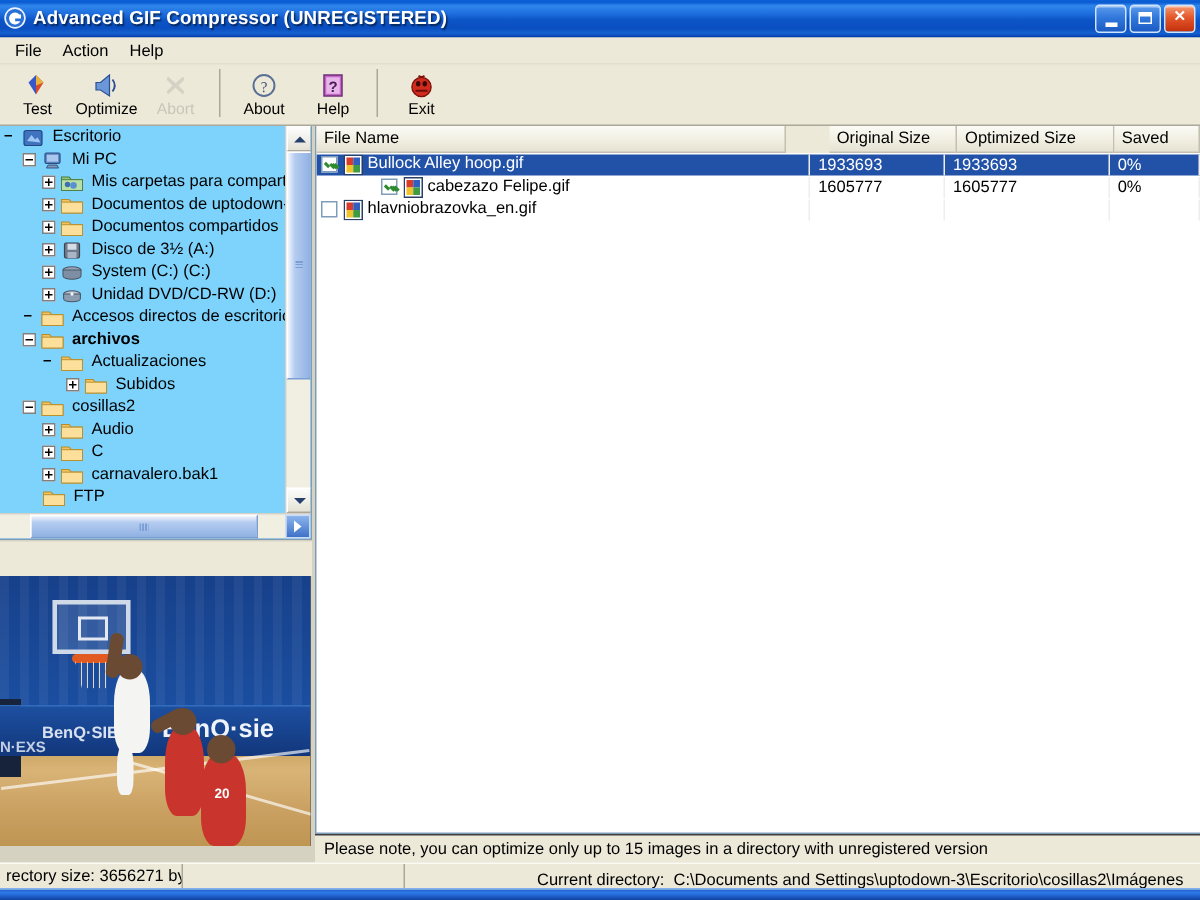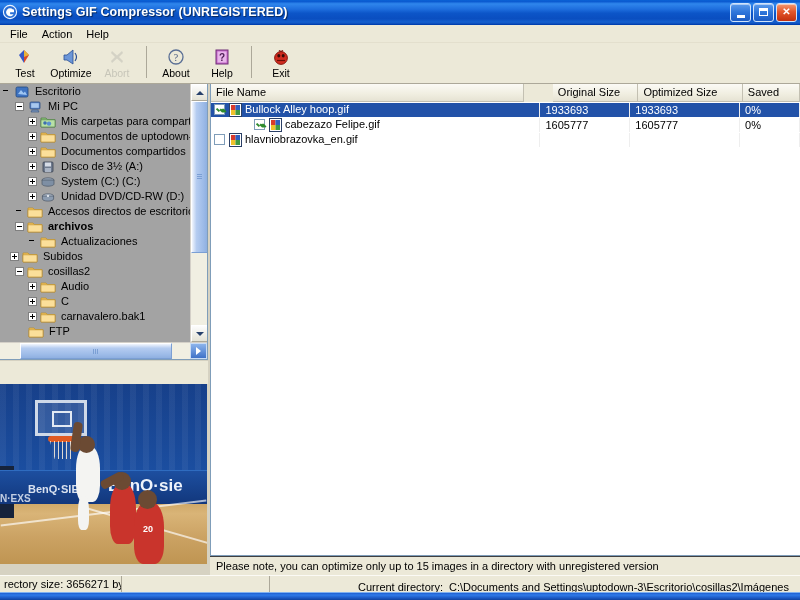--- a/index.html
+++ b/index.html
@@ -74,21 +74,21 @@
   }
   .tb-btn.disabled { opacity: .45; }
   .tb-ico { width: 20px; height: 20px; display: block; }
   .tb-lbl { font-size: 10.5px; color: #000; margin-top: 1px; line-height: 11px; }
   .tb-btn.disabled .tb-lbl { color: #9a9a92; }
   .tb-sep { width: 1px; height: 32px; background: #aca899; margin: 3px 6px 0 6px; }
 
   
   .tree-panel {
     position: absolute; left: 0; top: 84px; width: 208px; height: 276px;
-    background: #a3a3a3; border: 1px solid #7f9db9; border-left: none; border-top: none;
+    background: #7dd3fc; border: 1px solid #7f9db9; border-left: none; border-top: none;
     overflow: hidden;
   }
   .tree-inner { position: absolute; left: 0; top: 0; right: 17px; bottom: 17px; overflow: hidden; }
   .tree-row {
     display: flex; align-items: center; height: 15px; white-space: nowrap;
     padding-left: 2px;
   }
   .tr-exp {
     width: 9px; height: 9px; border: 1px solid #808080; background: #fff;
     margin-right: 3px; position: relative; flex: 0 0 auto;
@@ -272,21 +272,21 @@
 
 <div id="app">
 
   <div class="titlebar">
     <div class="title-icon">
       <svg width="16" height="16" viewBox="0 0 16 16">
         <circle cx="8" cy="8" r="6.6" fill="#2a6fd6" stroke="#eaf2ff" stroke-width="1.1"></circle>
         <path d="M11 5.6a4 4 0 1 0 .6 4.6H8.1V8.3H12V5.6z" fill="#ffffff"></path>
       </svg>
     </div>
-    <div class="title-text">Settings GIF Compressor (UNREGISTERED)</div>
+    <div class="title-text">Advanced GIF Compressor (UNREGISTERED)</div>
     <div class="win-btns">
       <div class="win-btn min">
         <div class="gl">
             <div class="bar-min"></div>
           </div>
       </div>
       <div class="win-btn max">
         <div class="gl">
             <div class="box-max"></div>
           </div>
@@ -451,21 +451,21 @@
           <span class="tr-label">archivos</span>
         </div>
         <div class="tree-row" style="padding-left: 28px;">
           <div class="tr-exp none"></div>
           <svg viewBox="0 0 16 14" class="tr-ico">
             <path d="M1 3h5l1.4 1.6H15V12H1z" fill="#f0c261" stroke="#b98c27" stroke-width=".7"></path>
             <path d="M1 4.8h14V12H1z" fill="#fbdf9a" stroke="#b98c27" stroke-width=".6"></path>
           </svg>
           <span class="tr-label">Actualizaciones</span>
         </div>
-        <div class="tree-row" style="padding-left: 10px;">
+        <div class="tree-row" style="padding-left: 44px;">
           <div class="tr-exp plus"></div>
           <svg viewBox="0 0 16 14" class="tr-ico">
             <path d="M1 3h5l1.4 1.6H15V12H1z" fill="#f0c261" stroke="#b98c27" stroke-width=".7"></path>
             <path d="M1 4.8h14V12H1z" fill="#fbdf9a" stroke="#b98c27" stroke-width=".6"></path>
           </svg>
           <span class="tr-label">Subidos</span>
         </div>
         <div class="tree-row" style="padding-left: 15px;">
           <div class="tr-exp"></div>
           <svg viewBox="0 0 16 14" class="tr-ico">

